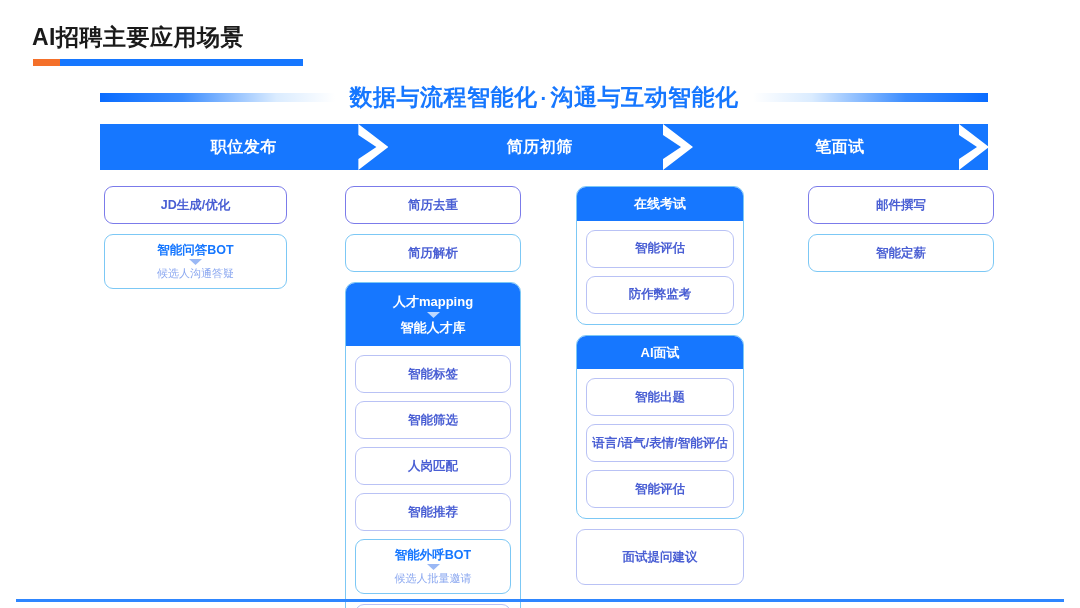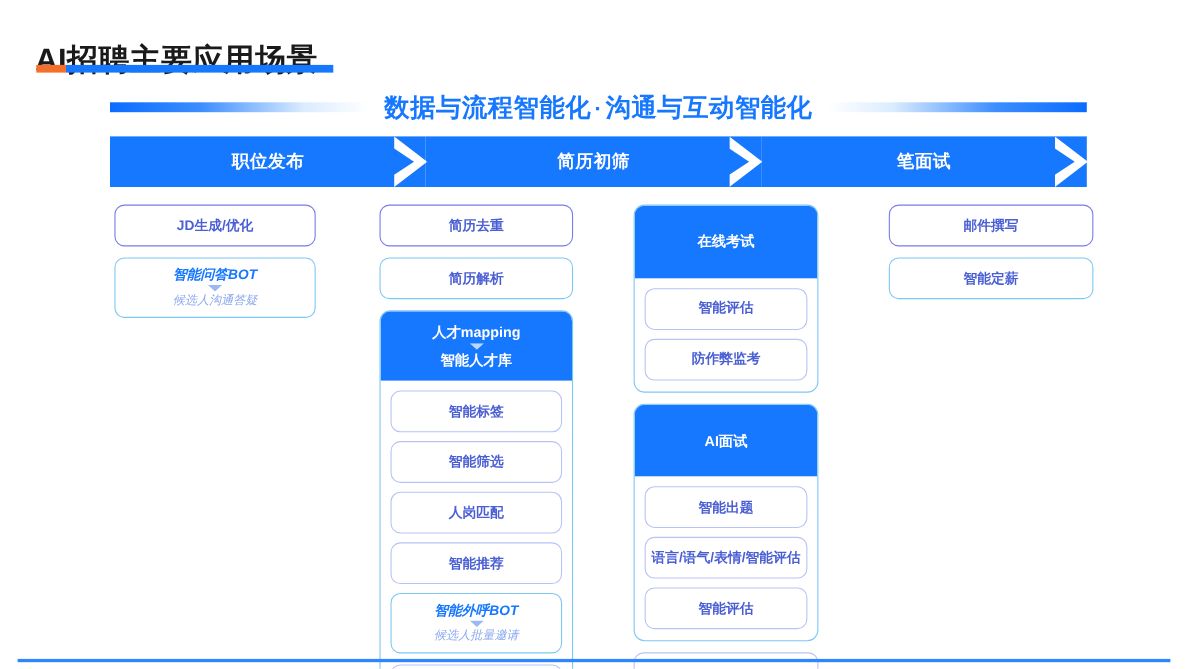--- a/index.html
+++ b/index.html
@@ -12,22 +12,22 @@
     background: #ffffff;
     font-family: "Liberation Sans", "DejaVu Sans", sans-serif;
     overflow: hidden;
     position: relative;
   }
 
   
   .slide-title {
     position: absolute;
     left: 32px;
-    top: 36px;
-    font-size: 28px;
+    top: 22px;
+    font-size: 23px;
     font-weight: bold;
     color: #1a1a1a;
     letter-spacing: 0.5px;
   }
   .title-rule {
     position: absolute;
     left: 33px;
     top: 59px;
     width: 270px;
     height: 7px;
@@ -161,21 +161,20 @@
     box-sizing: border-box;
     width: 100%;
     border-radius: 9px;
     background: #ffffff;
     display: flex;
     flex-direction: column;
     align-items: center;
     justify-content: center;
     margin-bottom: 10px;
     padding: 7px 4px;
-    font-style: italic;
   }
   .bot-card.cyan { border: 1.6px solid #7cc8f5; }
   .bot-main {
     font-size: 12.5px;
     font-weight: bold;
     color: #1677ff;
     line-height: 1.3;
   }
   .bot-sub {
     font-size: 11px;
@@ -198,21 +197,21 @@
     background: #ffffff;
     overflow: hidden;
     margin-bottom: 10px;
   }
   .group-header {
     background: #1677ff;
     color: #ffffff;
     font-size: 13px;
     font-weight: bold;
     text-align: center;
-    padding: 24px 4px;
+    padding: 8px 4px;
     display: flex;
     flex-direction: column;
     align-items: center;
     justify-content: center;
     line-height: 1.35;
   }
   .group-header.tall { padding: 10px 4px; }
   .group-body {
     padding: 9px 9px 2px 9px;
   }

